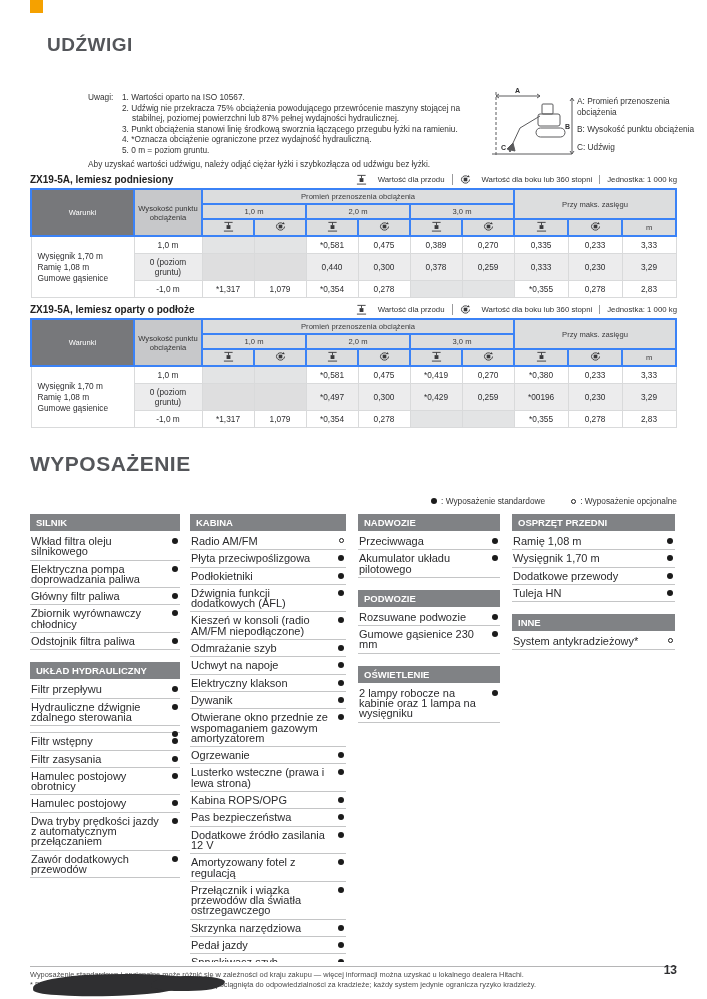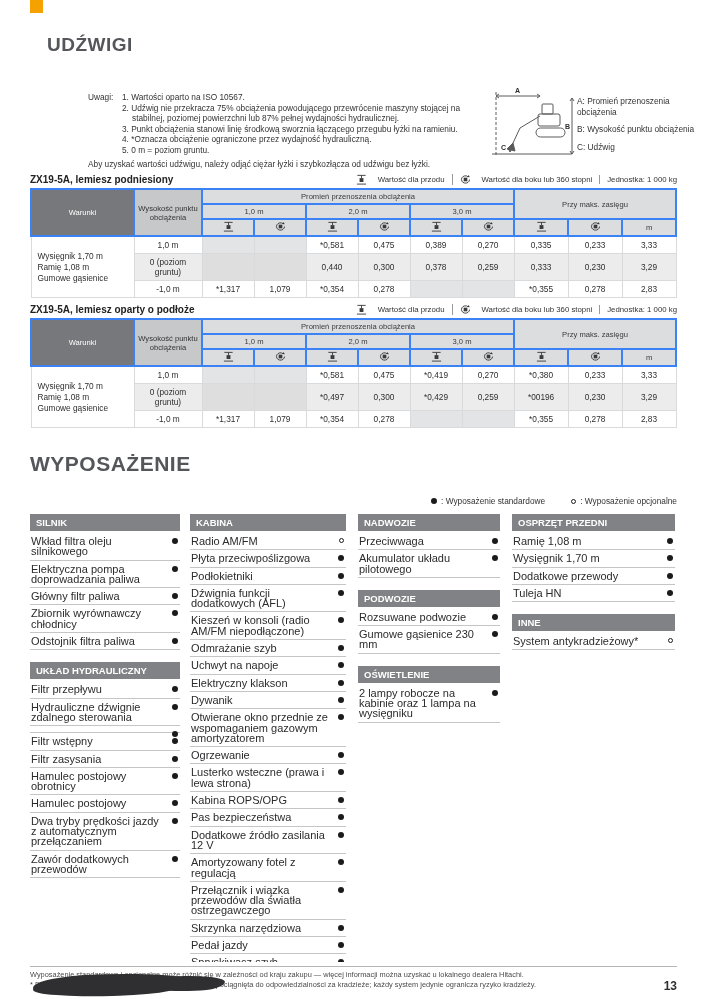--- a/index.html
+++ b/index.html
@@ -60,21 +60,21 @@
   .marker.opt{width:5px;height:5px;border:1px solid #1b1b1b;background:#fff;}
 
   .eq-grid{position:absolute;left:30px;top:514px;width:647px;height:448px;display:flex;overflow:hidden;}
   .eq-col{flex:0 0 auto;}
   .eq-head{background:var(--dark-bar);color:#fff;font-size:9.5px;font-weight:bold;padding:3px 6px;margin:0 0 2px;}
   .eq-head:not(:first-child){margin-top:12px;}
   .eq-item{position:relative;border-bottom:1px solid #c4c5c6;padding:3px 14px 3px 1px;font-size:11px;line-height:10.3px;color:#2b2b2d;}
   .eq-item .marker{position:absolute;right:2px;top:5px;}
 
   .footer{position:absolute;left:30px;right:30px;top:966px;font-size:7.4px;line-height:9.6px;color:#4a4a4a;border-top:1px solid #b5b5b6;padding-top:3px;}
-  .page-number{position:absolute;right:30px;bottom:6px;font-size:12px;font-weight:bold;color:var(--ink);}
+  .page-number{position:absolute;right:30px;bottom:22px;font-size:12px;font-weight:bold;color:var(--ink);}
   .smudge{position:absolute;left:33px;top:974px;width:158px;height:22px;background:#2f2f31;border-radius:45% 60% 50% 55%/60% 45% 65% 40%;transform:rotate(-1.5deg);}
   .smudge::after{content:"";position:absolute;left:118px;top:4px;width:74px;height:15px;background:#2f2f31;border-radius:50% 60% 45% 55%/55% 50% 60% 45%;}
 </style>
 </head>
 <body>
 
 <div class="page">
 
   <div class="orange-square"></div>
   <h1 class="page-title">UDŹWIGI</h1>

